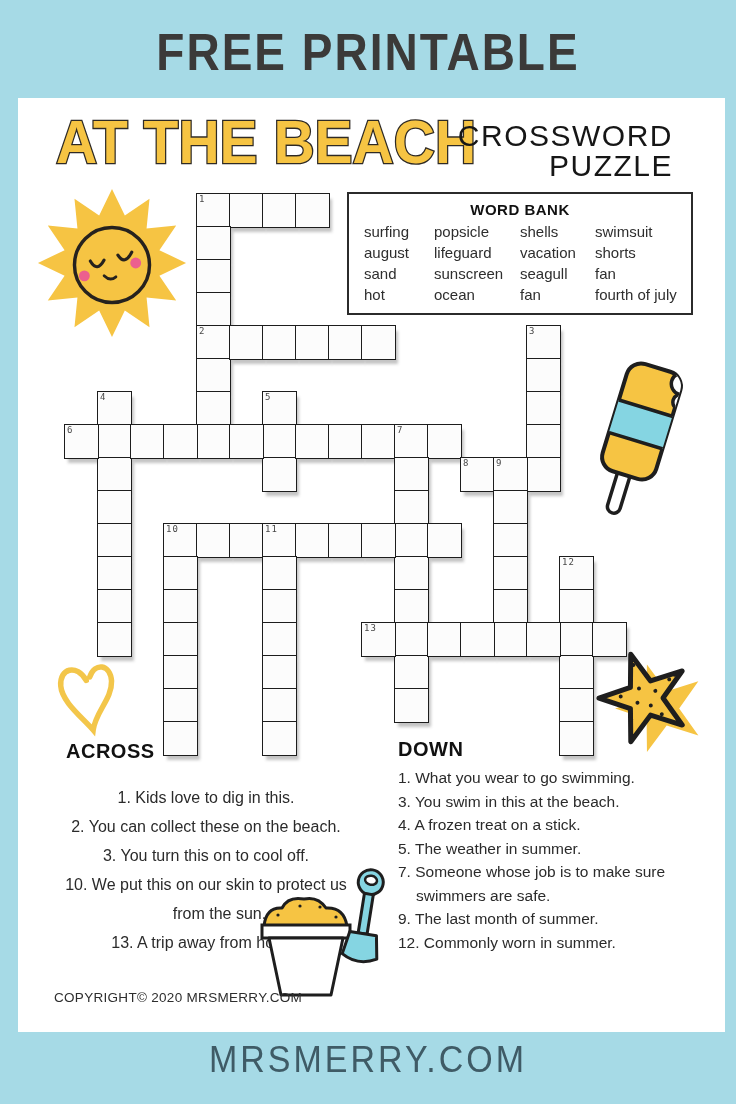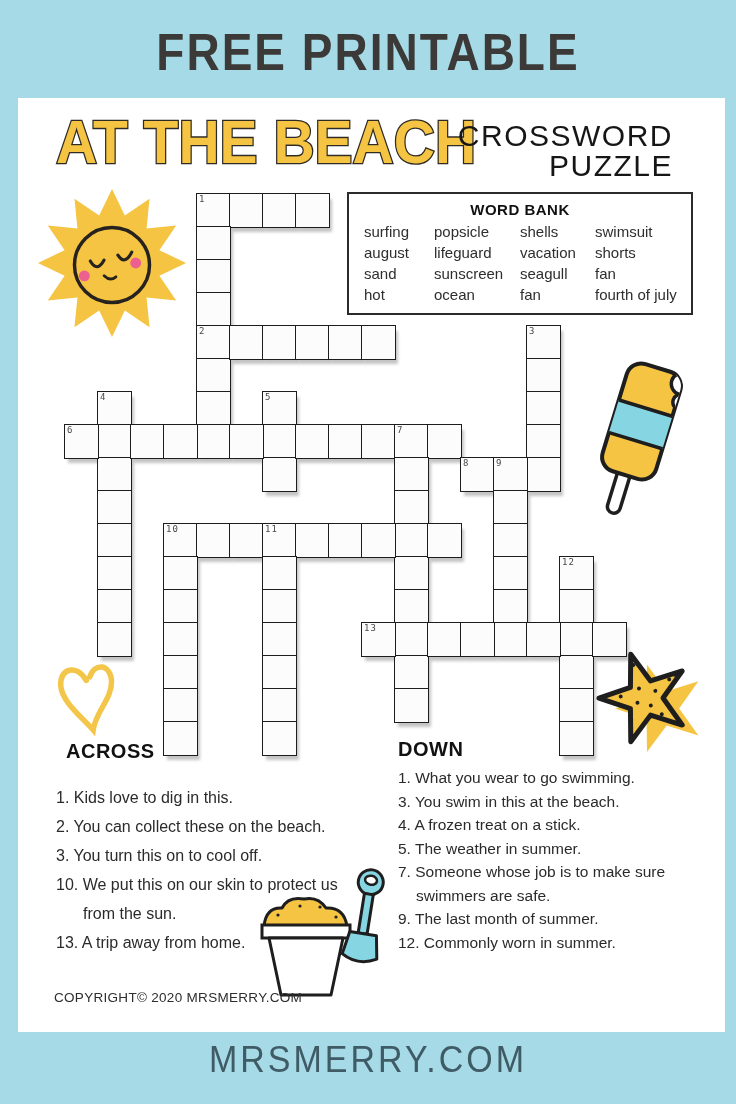--- a/index.html
+++ b/index.html
@@ -47,21 +47,21 @@
     position:absolute;top:0;left:2px;font-size:9px;color:#474747;
     font-family:"DejaVu Sans Mono", monospace;letter-spacing:1px;
   }
   .popsicle-wrap{position:absolute;left:578px;top:353px;}
   .starfish-wrap{position:absolute;left:593px;top:642px;}
   .heart-wrap{position:absolute;left:56px;top:656px;}
   .bucket-wrap{position:absolute;left:248px;top:855px;}
   .across-head{position:absolute;left:66px;top:740px;font-size:20px;font-weight:800;letter-spacing:.5px;color:#111;}
   .down-head{position:absolute;left:398px;top:738px;font-size:20px;font-weight:800;letter-spacing:.5px;color:#111;}
   .across-clues{position:absolute;left:56px;top:783px;width:300px;font-size:16px;color:#2B2B2B;}
-  .across-clues .clue{line-height:29px;padding-left:27px;text-indent:-27px;}
+  .across-clues .clue{line-height:29px;padding-left:27px;text-indent:-27px;text-align:center;}
   .down-clues{position:absolute;left:398px;top:766px;width:295px;font-size:15.5px;color:#2B2B2B;}
   .down-clues .clue{line-height:23.5px;padding-left:18px;text-indent:-18px;}
   .copyright{position:absolute;left:54px;top:990px;font-size:13.5px;letter-spacing:.3px;color:#2E2E2E;}
   .footer-text{
     position:absolute;left:0;top:1038px;width:736px;text-align:center;
     font-size:34px;letter-spacing:3px;color:var(--footer-ink);
     transform:scaleY(1.1);transform-origin:center top;font-weight:400;
   }
   .f-yellow{fill:var(--accent-yellow)}
   .f-blue{fill:var(--accent-blue)}

